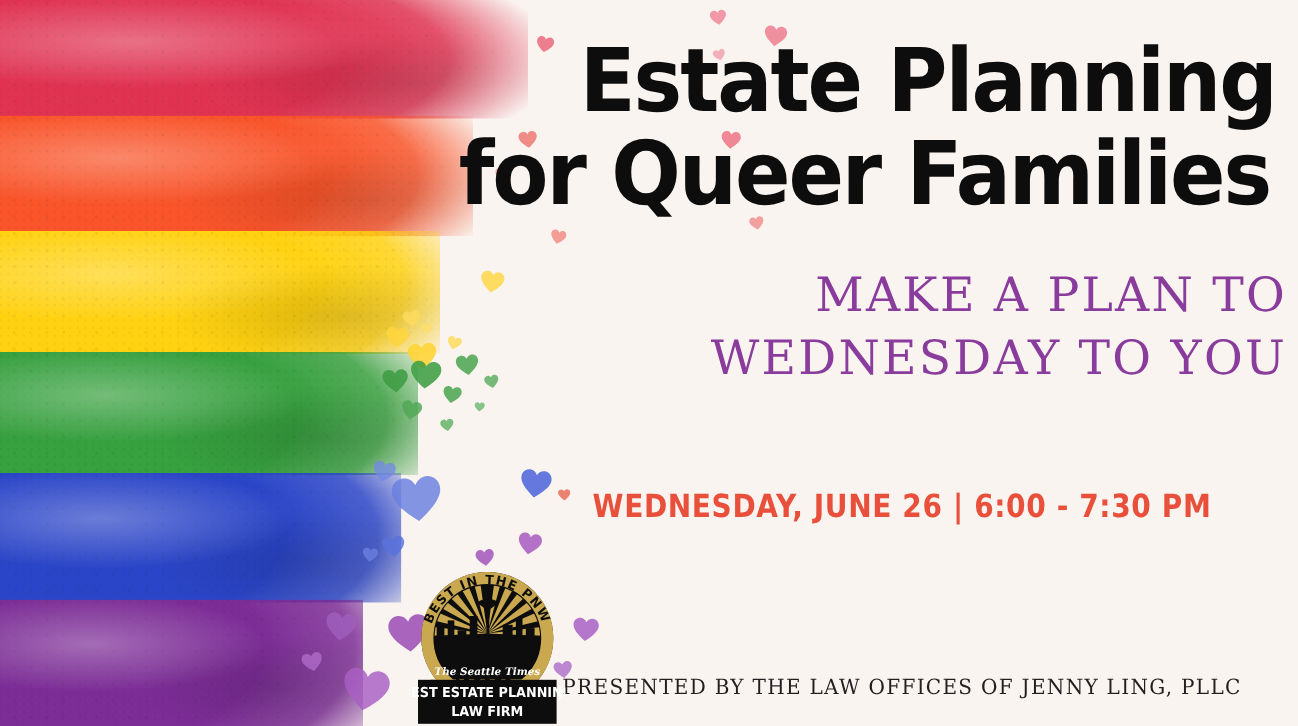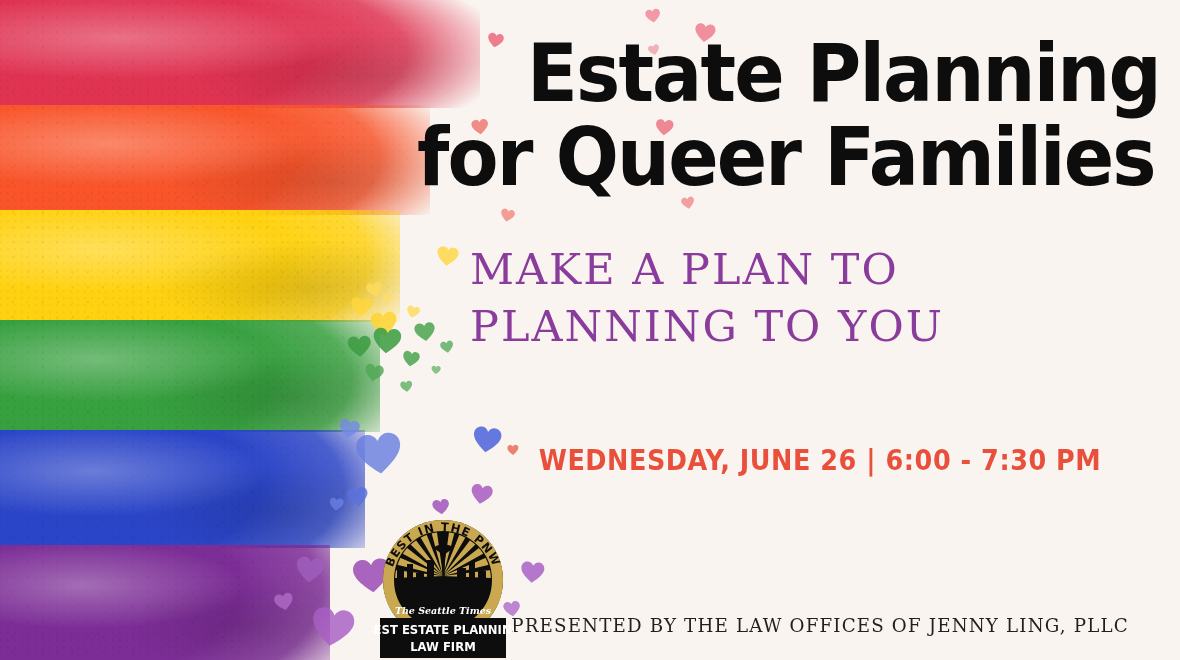--- a/index.html
+++ b/index.html
@@ -43,21 +43,21 @@
     position:absolute;color:#0d0d0d;font-weight:700;
     font-family:"DejaVu Sans",sans-serif;
     letter-spacing:-2.0px;line-height:.96;white-space:nowrap;
     transform:scaleX(.93);transform-origin:left center;
   }
   #headline1{left:527px;top:36px;font-size:80px;}
   #headline2{left:417px;top:120px;font-size:80px;}
 
   .subheading{
     position:absolute;left:470px;top:241px;width:700px;
-    text-align:left;color:#8a3c9c;
+    text-align:right;color:#8a3c9c;
     font-family:"DejaVu Serif",serif;font-weight:400;
     font-size:43px;line-height:1.33;letter-spacing:2.0px;
   }
 
   .dateline{
     position:absolute;left:470px;top:443px;width:700px;
     text-align:center;color:#e8503c;
     font-family:"DejaVu Sans",sans-serif;font-weight:700;
     font-size:29px;letter-spacing:.6px;white-space:nowrap;
     transform:scaleX(.88);transform-origin:center center;
@@ -329,21 +329,21 @@
           <path d="M50,88 C18,64 4,46 4,30 C4,14 16,5 28,5 C38,5 46,11 50,20 C54,11 62,5 72,5 C84,5 96,14 96,30 C96,46 82,64 50,88 Z" fill="#ac68c8"></path>
         </svg>
       </div>
     </div>
 
   <div class="headline" id="headline1" style="color: rgb(13, 13, 13);">Estate Planning</div>
   <div class="headline" id="headline2" style="color: rgb(13, 13, 13);">for Queer Families</div>
 
   <div class="subheading" style="color: rgb(138, 60, 156);">
     <div>MAKE A PLAN TO</div>
-    <div>PLANNING TO YOU</div>
+    <div>WEDNESDAY TO YOU</div>
   </div>
 
   <div class="dateline" style="color: rgb(232, 80, 60);">WEDNESDAY, JUNE 26 | 6:00 - 7:30 PM</div>
 
   <div class="presenter" style="color: rgb(35, 31, 32);">PRESENTED BY THE LAW OFFICES OF JENNY LING, PLLC</div>
 
   <div id="badge">
     <svg viewBox="0 0 142 142" xmlns="http://www.w3.org/2000/svg">
       <defs>
         <path id="arcTop" d="M 18 66 A 53 53 0 0 1 124 66" fill="none"></path>

